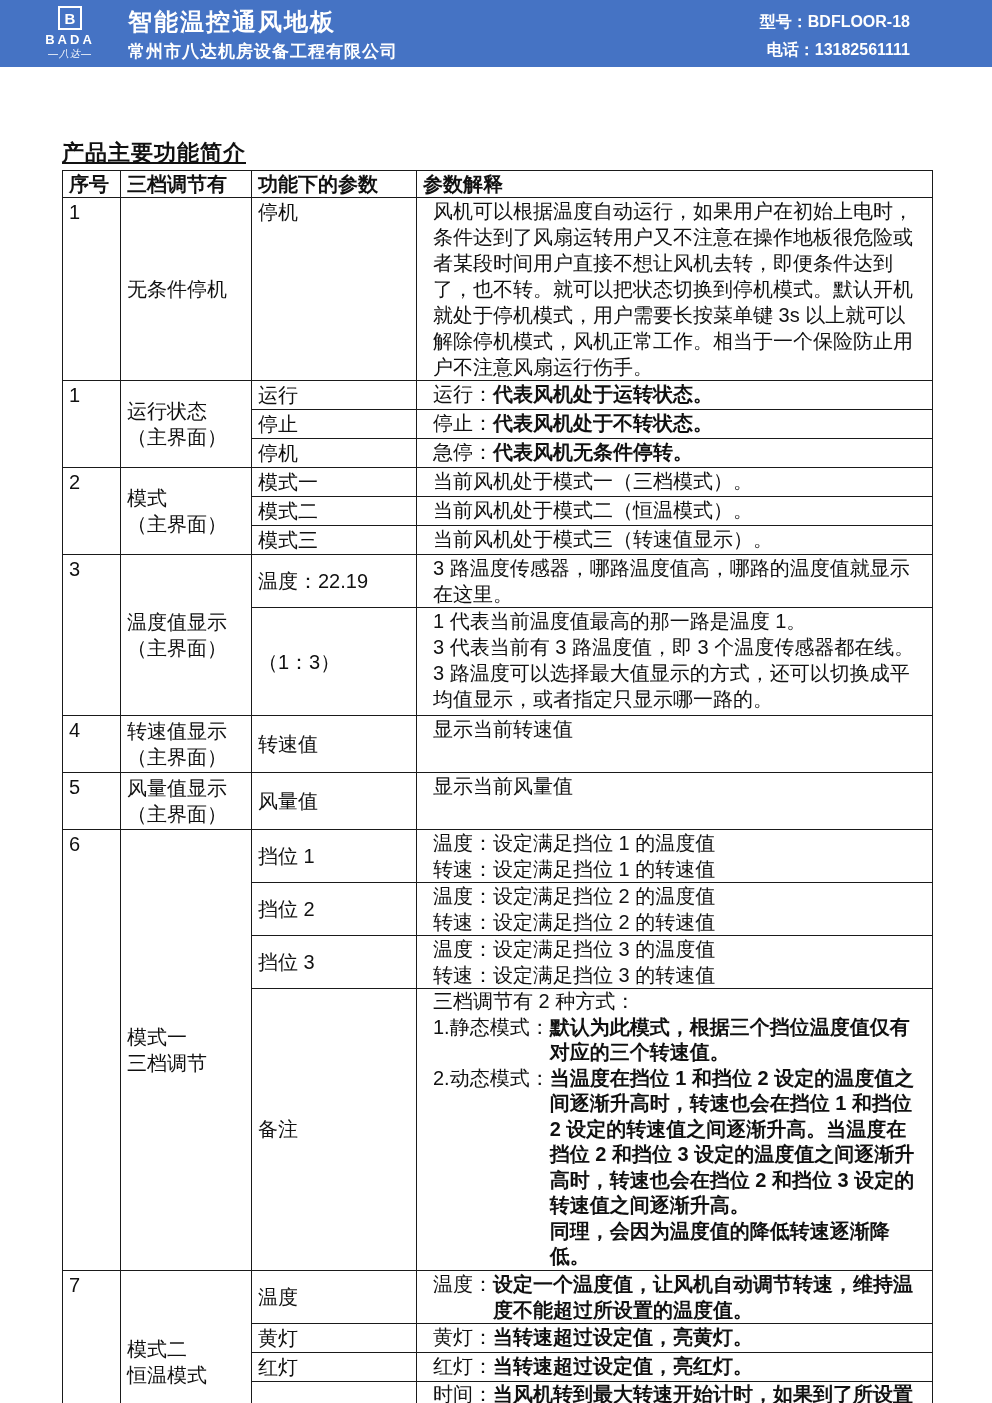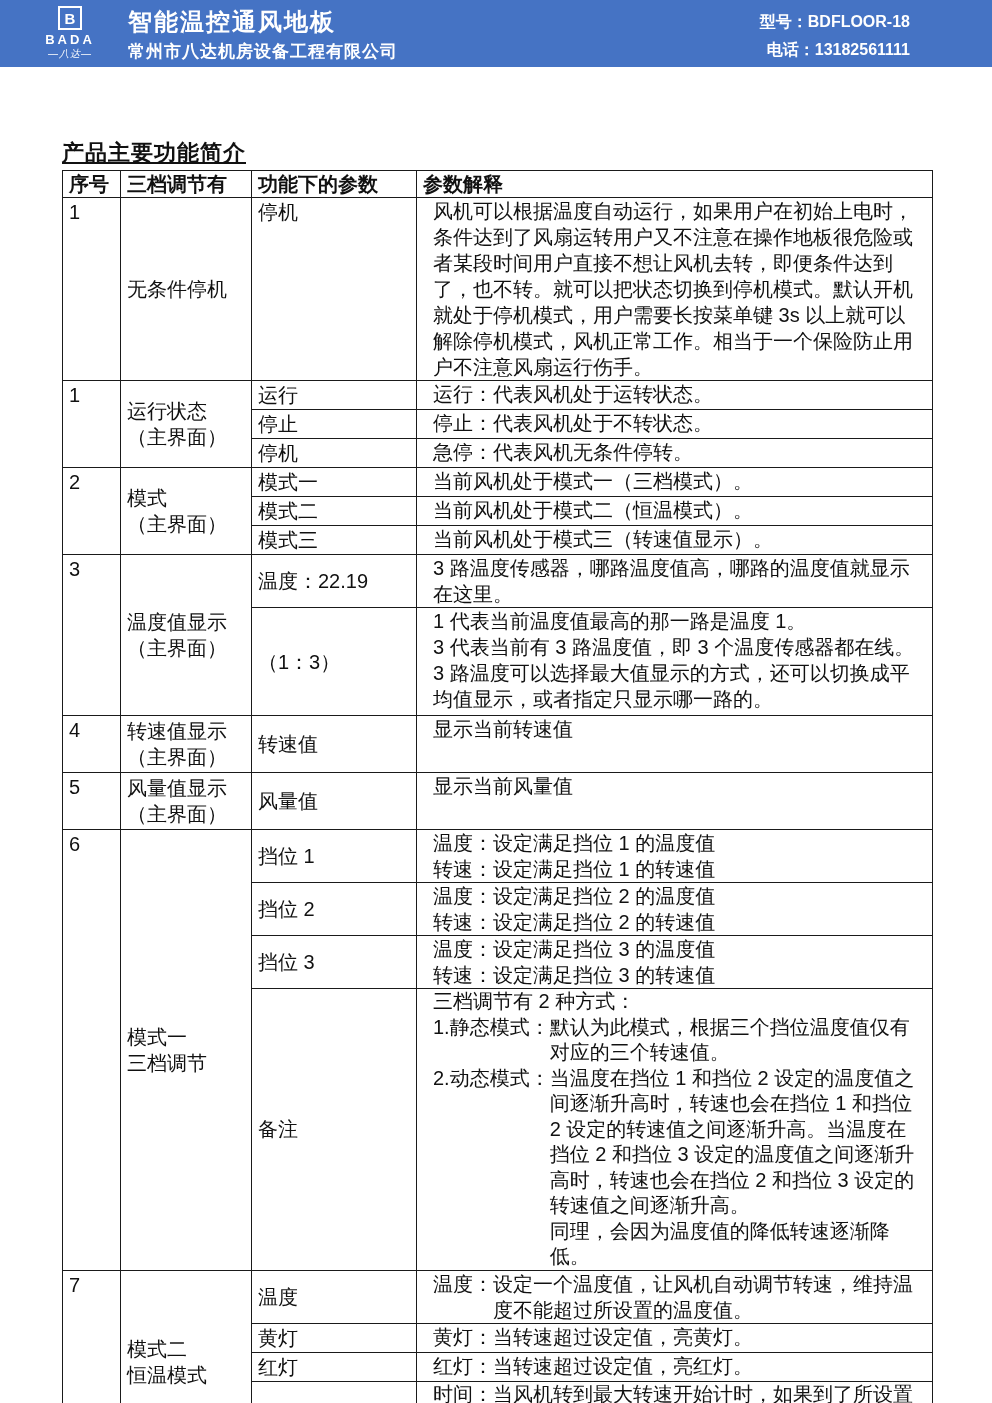--- a/index.html
+++ b/index.html
@@ -40,21 +40,21 @@
   table.func td, table.func th { border:1px solid #1a1a1a; overflow:hidden; }
   th { font-weight:bold; text-align:left; padding:0 6px; }
   td.no    { vertical-align:top;    padding:1px 6px; }
   td.name  { vertical-align:middle; padding:2px 6px; white-space:pre-line; }
   td.param { vertical-align:middle; padding:1px 6px; white-space:pre-line; }
   td.param.v-top { vertical-align:top; }
   td.expl  { vertical-align:top;    padding:0 16px; }
   .pre { white-space:pre-line; }
   .hang { display:flex; }
   .hang .lbl { white-space:nowrap; }
-  .hang .txt { flex:1; white-space:pre-line; }
+  .hang .txt { flex:1; white-space:pre-line;font-weight:bold; }
   td.notes { line-height:25.5px;margin-top:26px; }
   tr.tight td.expl, tr.tight td.param { line-height:24px; }
 
   
   .footer { position:absolute; left:0; top:1348px; width:992px; height:30px; font-size:17px; font-weight:bold; }
   .site { position:absolute; left:73px; top:0; }
   .site a {
     font-family:"DejaVu Sans Mono","Liberation Mono",monospace;
     color:#1155CC; text-decoration:underline; font-size:16px; cursor:pointer;
   }

